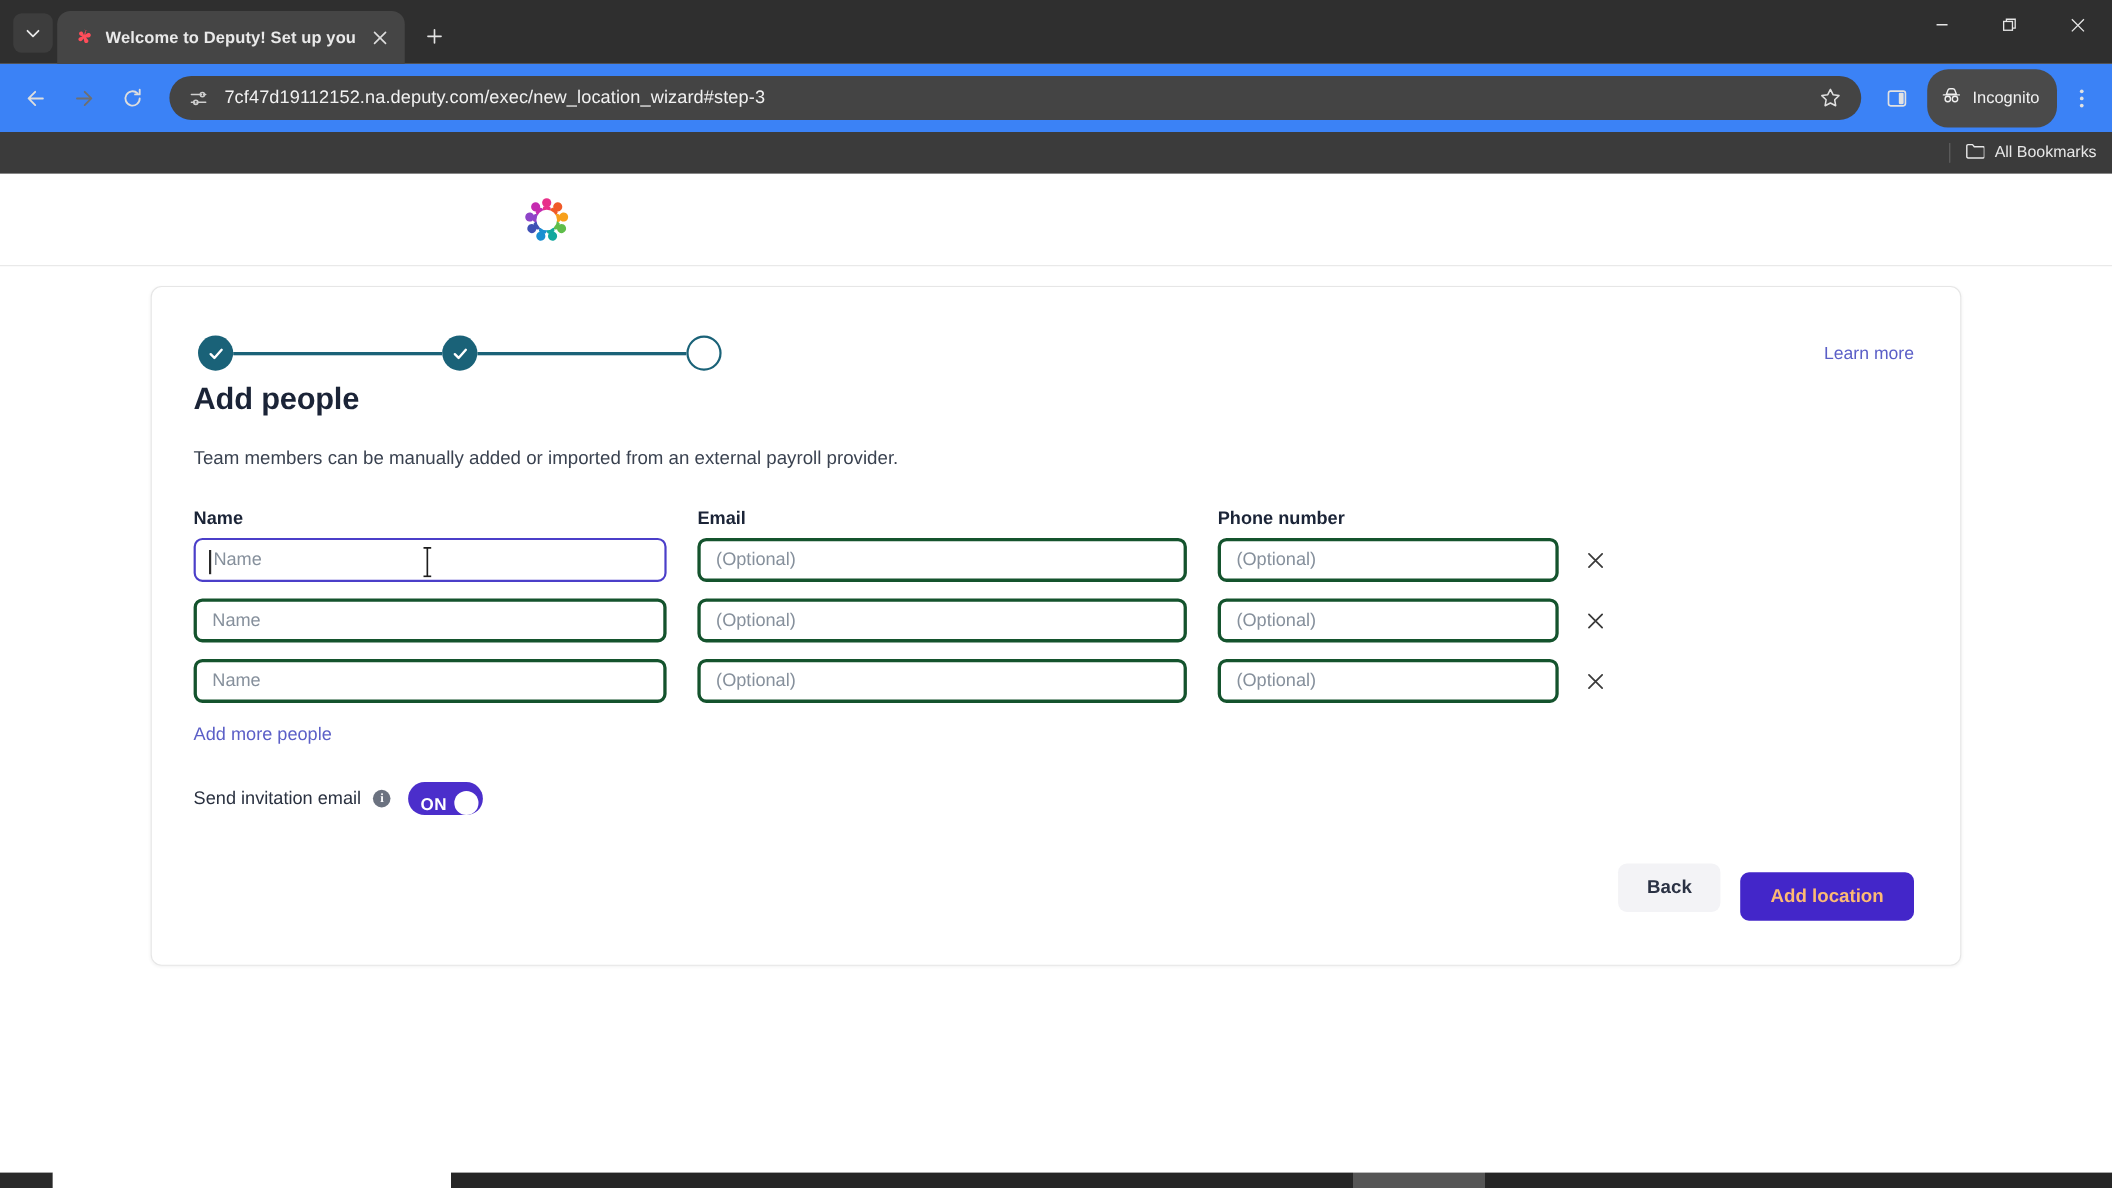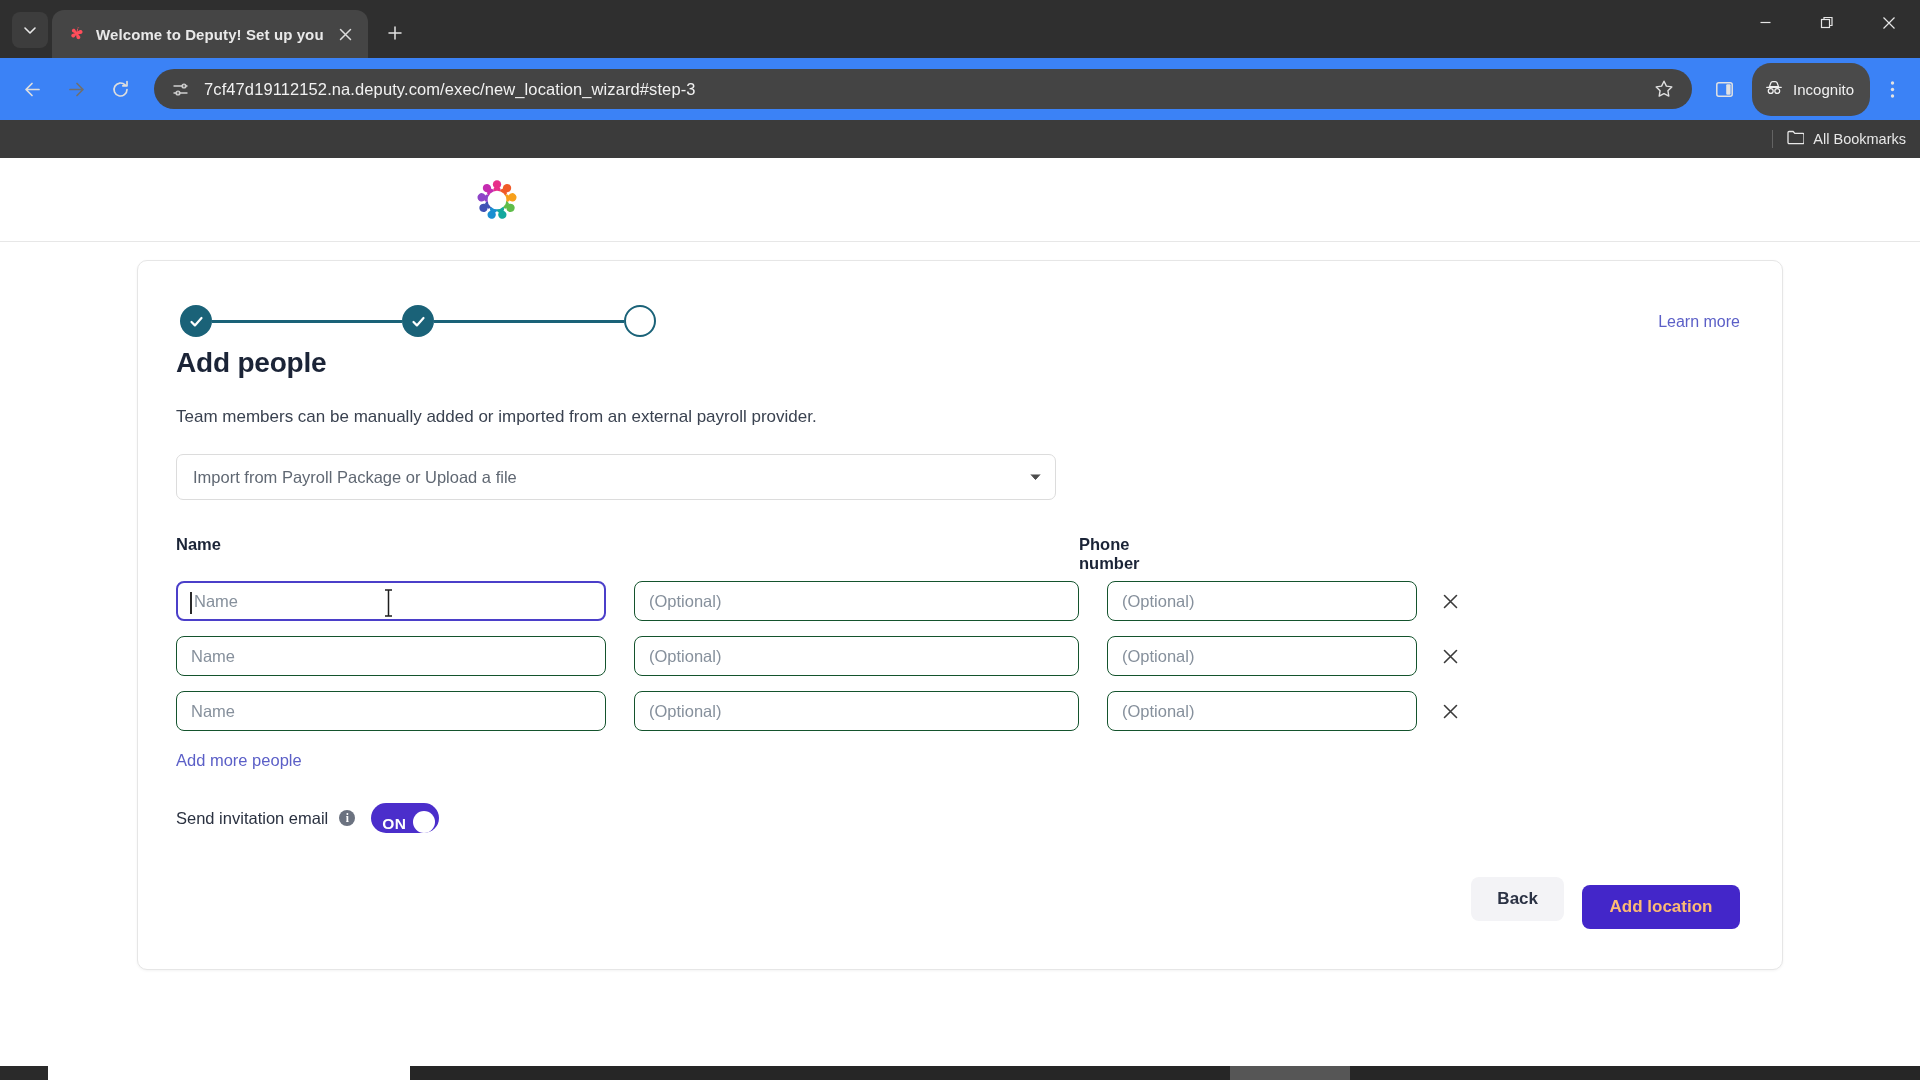--- a/index.html
+++ b/index.html
@@ -290,21 +290,21 @@
     color: #1b2437;
   }
   .grid-row {
     display: grid;
     grid-template-columns: 430px 28px 445px 28px 310px 1fr;
     align-items: center;
     margin-bottom: 15px;
   }
   .txt-input {
     height: 40px;
-    border: 1px solid #14532d;
+    border: 3px solid #14532d;
     border-radius: 8px;
     background: #ffffff;
     display: flex;
     align-items: center;
     padding: 0 14px;
     font-size: 16.5px;
     color: #86909c;
     position: relative;
   }
   .txt-input.focused {
@@ -613,33 +613,26 @@
             </div>
             <div class="step-line"></div>
             <div class="step-dot todo"></div>
           </div>
           <a class="learn-more">Learn more</a>
         </div>
 
         <div class="title">Add people</div>
         <div class="subtitle">Team members can be manually added or imported from an external payroll provider.</div>
 
-        <div class="select-wrap">
-          <span class="select-text">Import from Payroll Package or Upload a file</span>
-          <span class="select-caret">
-            <svg width="11" height="8" viewBox="0 0 11 8">
-                <path d="M1 1.5l4.5 5 4.5-5" fill="currentColor" stroke="currentColor" stroke-width="1"></path>
-              </svg>
-          </span>
-        </div>
 
         <div class="people-grid">
           <div class="grid-head">
             <div class="col-label">Name</div>
             <div></div>
+            <div class="col-label">Email</div>
             <div></div>
             <div class="col-label">Phone number</div>
             <div></div>
           </div>
 
           <div class="grid-row">
             <div class="txt-input focused">
               <span class="caret"></span>
               <span class="ph">Name</span>
               <span class="i-beam">

